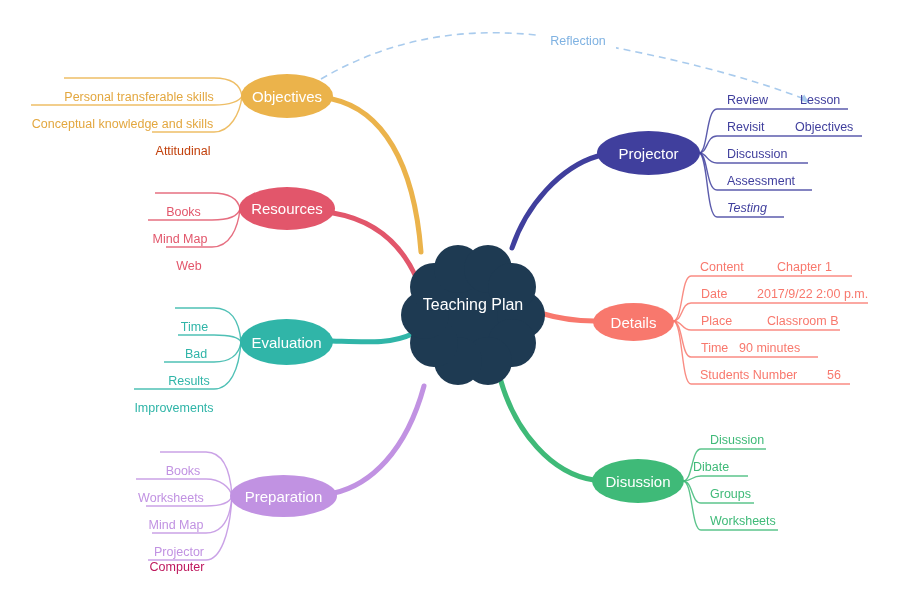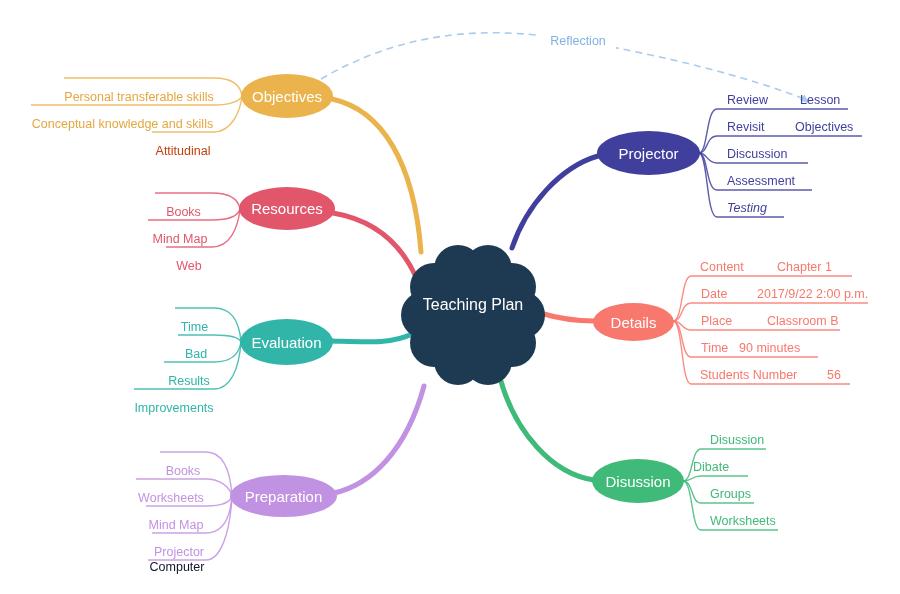--- a/index.html
+++ b/index.html
@@ -148,21 +148,21 @@
 
   <div class="lbl sub" style="left:175px;top:291px;width:39px;color:#30B5A8;">Time</div>
   <div class="lbl sub" style="left:178px;top:318px;width:36px;color:#30B5A8;">Bad</div>
   <div class="lbl sub" style="left:164px;top:345px;width:50px;color:#30B5A8;">Results</div>
   <div class="lbl sub" style="left:134px;top:372px;width:80px;color:#30B5A8;">Improvements</div>
 
   <div class="lbl sub" style="left:160px;top:435px;width:46px;color:#C192E2;">Books</div>
   <div class="lbl sub" style="left:136px;top:462px;width:70px;color:#C192E2;">Worksheets</div>
   <div class="lbl sub" style="left:146px;top:489px;width:60px;color:#C192E2;">Mind Map</div>
   <div class="lbl sub" style="left:152px;top:516px;width:54px;color:#C192E2;">Projector</div>
-  <div class="lbl sub" style="left:148px;top:531px;width:58px;color:#0f172a;">Computer</div>
+  <div class="lbl sub" style="left:148px;top:531px;width:58px;color:#be185d;">Computer</div>
 
   <div class="lbl" style="left:727px;top:92px;color:#403F9D;">Review</div>
   <div class="lbl" style="left:800px;top:92px;color:#403F9D;">Lesson</div>
   <div class="lbl" style="left:727px;top:119px;color:#403F9D;">Revisit</div>
   <div class="lbl" style="left:795px;top:119px;color:#403F9D;">Objectives</div>
   <div class="lbl" style="left:727px;top:146px;color:#403F9D;">Discussion</div>
   <div class="lbl" style="left:727px;top:173px;color:#403F9D;">Assessment</div>
   <div class="lbl" style="left:727px;top:200px;color:#403F9D;font-style:italic;">Testing</div>
 
   <div class="lbl" style="left:700px;top:259px;color:#F8786D;">Content</div>

